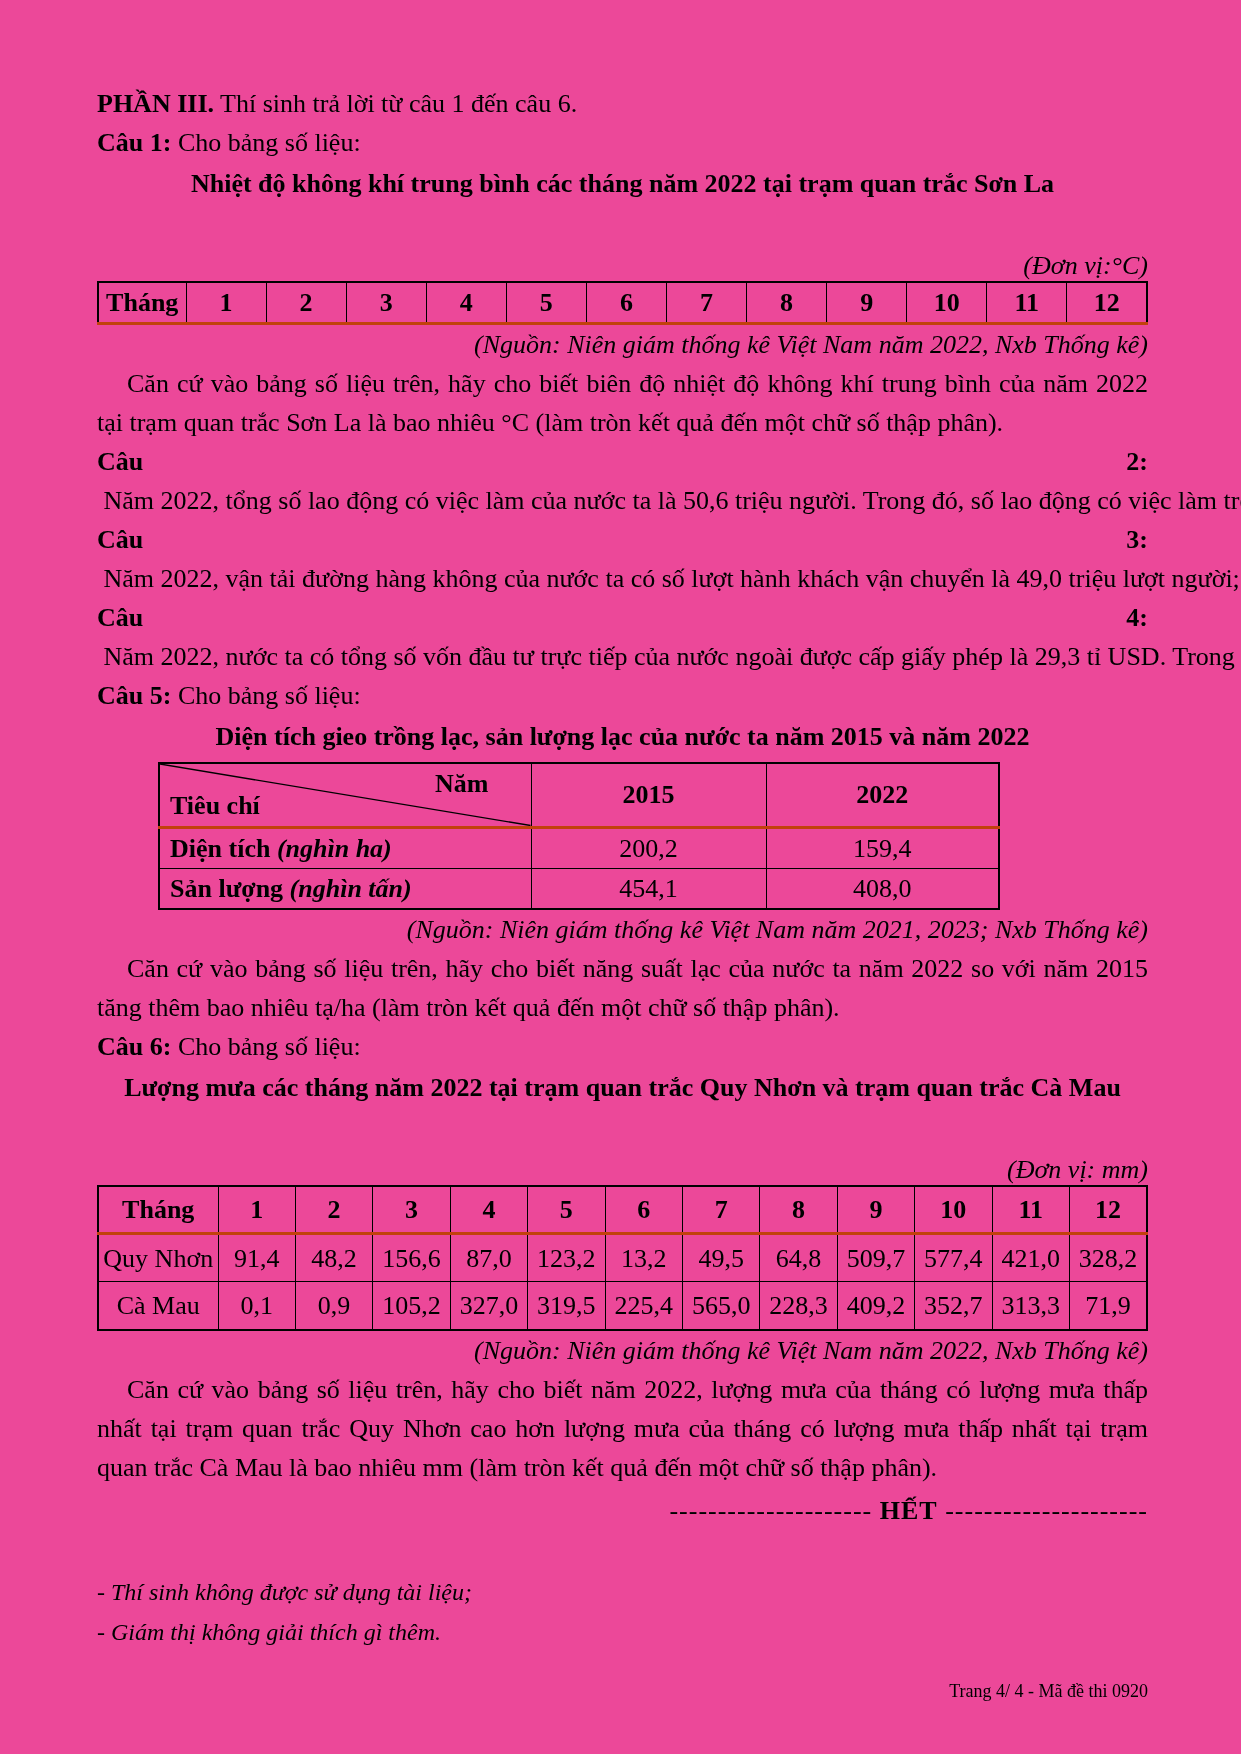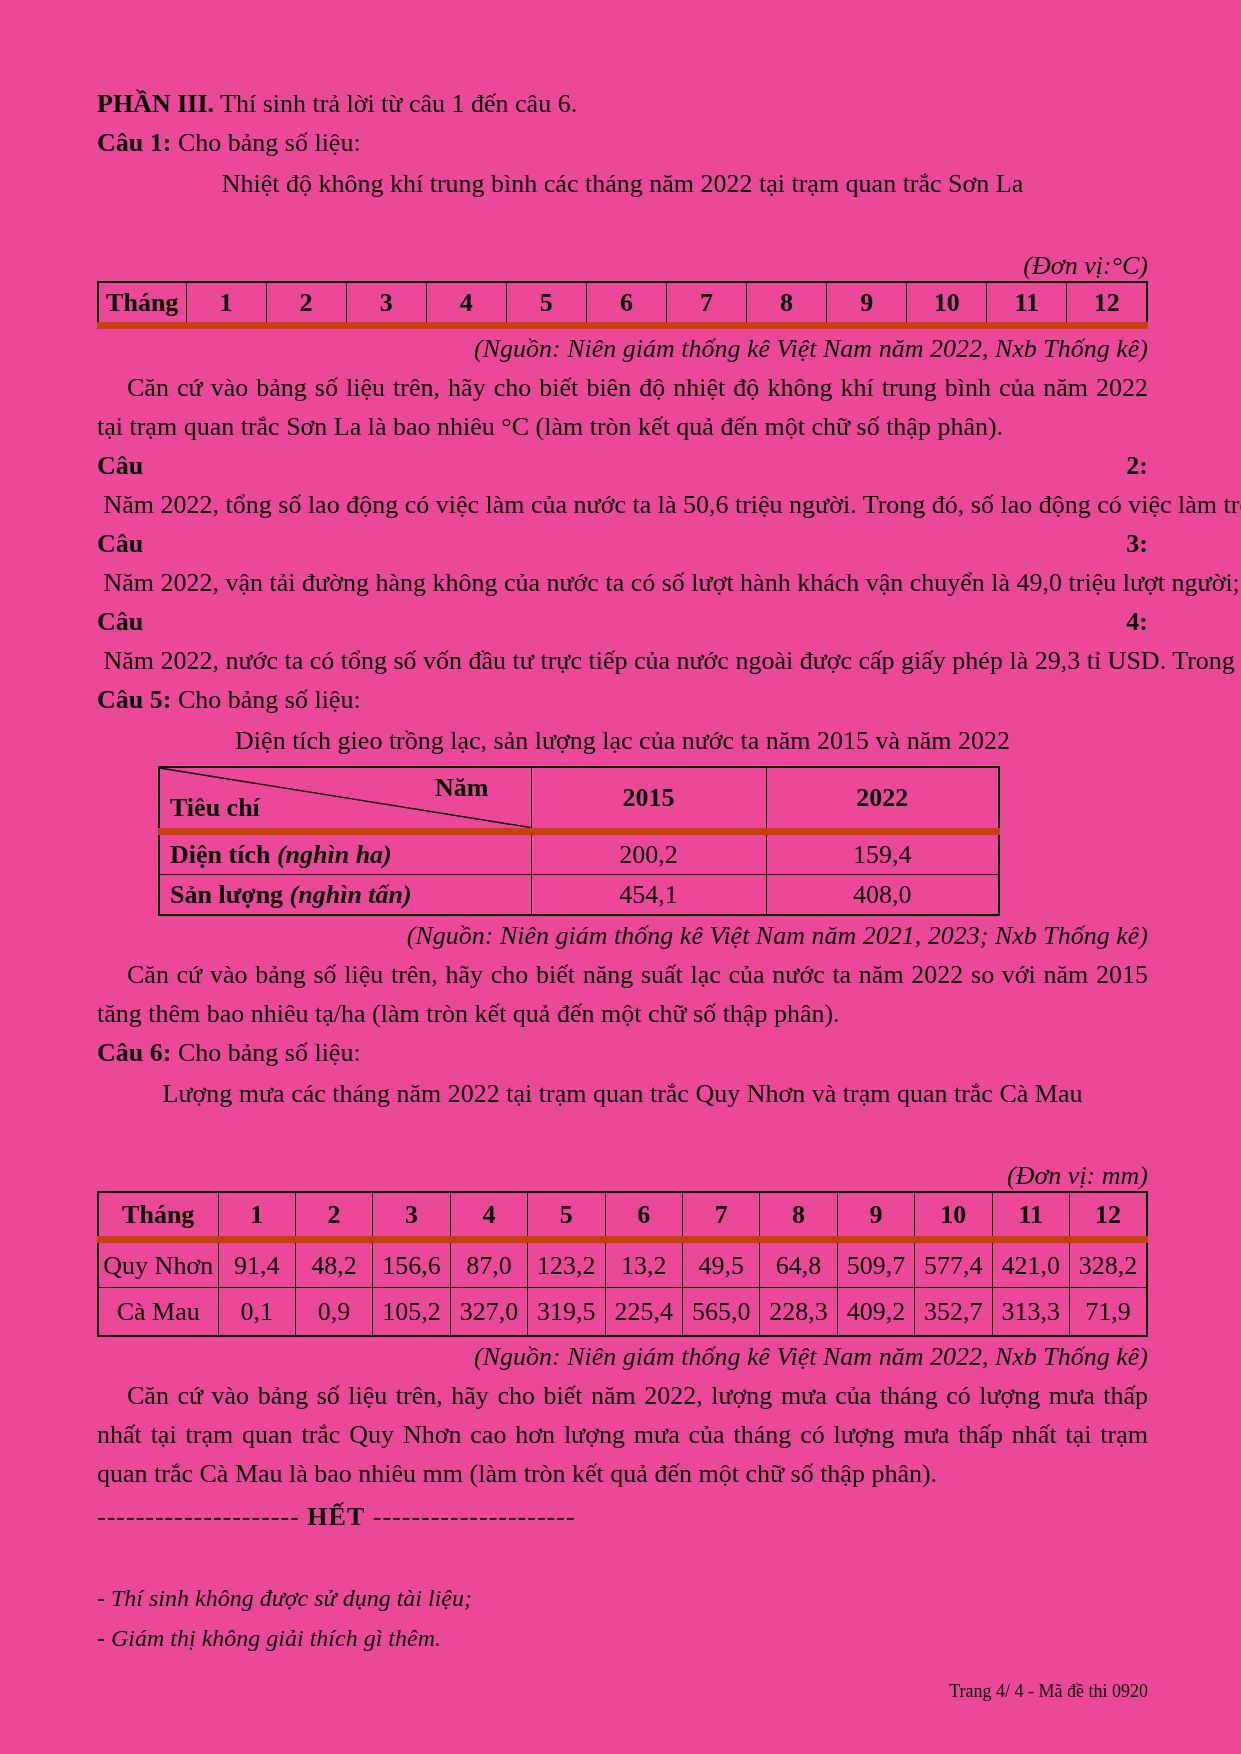--- a/index.html
+++ b/index.html
@@ -6,38 +6,38 @@
   html,body { background:#e8e8e8; }
   body { font-family:"Liberation Serif", serif; }
   .page {
     position:relative; width:1241px; height:1754px; background:#ec4899;
     color:#000; font-size:26px; line-height:39px; margin:0 auto; overflow:hidden;
   }
   .content { padding:84px 93px 0 97px; }
   .para { text-align:justify; }
   .indent { text-indent:30px; }
   .qlabel { font-weight:bold; }
-  .tbl-title { text-align:center; font-weight:normal; margin-top:2px; }
+  .tbl-title { text-align:center; font-weight:bold; margin-top:2px; }
   .unit-line { text-align:right; font-style:italic; line-height:30px;margin-top:48px; }
   .source-line { text-align:right; font-style:italic; }
   table { border-collapse:collapse; width:100%; table-layout:fixed; border:2px solid #000; }
   td, th { border:1.5px solid #000; text-align:center; vertical-align:middle; font-weight:normal; padding:0 4px; }
-  .hdr td, .hdr th { font-weight:bold; border-bottom:7px solid #c2410c; }
+  .hdr td, .hdr th { font-weight:bold; border-bottom:3px solid #c2410c; }
   .months-table td { height:36px; }
   .rain-table td { height:48px; }
   .rain-table .row-label { text-align:center; }
   .crops-table { width:840px; margin-left:61px; }
   .crops-table td { height:38px; }
   .crops-table .hdr td { height:64px; }
   .crops-table .row-head { text-align:left; padding-left:10px;font-weight:bold; }
   .diag-cell { position:relative; padding:16px; }
   .diag-svg { position:absolute; left:0; top:0; width:100%; height:100%; }
   .diag-top { position:absolute; top:4px; right:42px; font-weight:bold; line-height:32px; }
   .diag-bottom { position:absolute; bottom:4px; left:10px; font-weight:bold; line-height:32px; }
-  .het-line { text-align:left; margin-top:4px; letter-spacing:1px; }
+  .het-line { text-align:right; margin-top:4px; letter-spacing:1px; }
   .het-line .het-label { font-weight:bold; }
   .notes { margin-top:42px; font-style:italic; font-size:24px; line-height:40px; }
   .footer {
     position:absolute; right:93px; top:1672px; font-size:18px;
   }
   .sp { white-space:pre; }
 </style>
 </head>
 <body>
 

